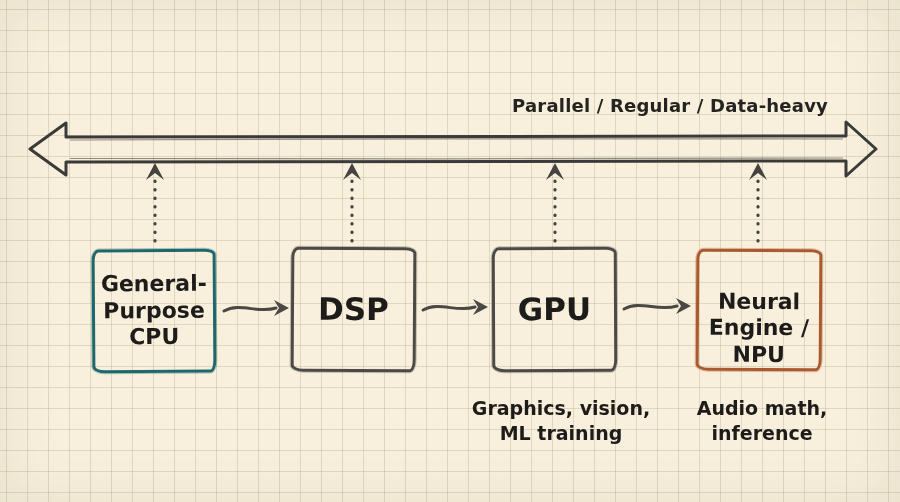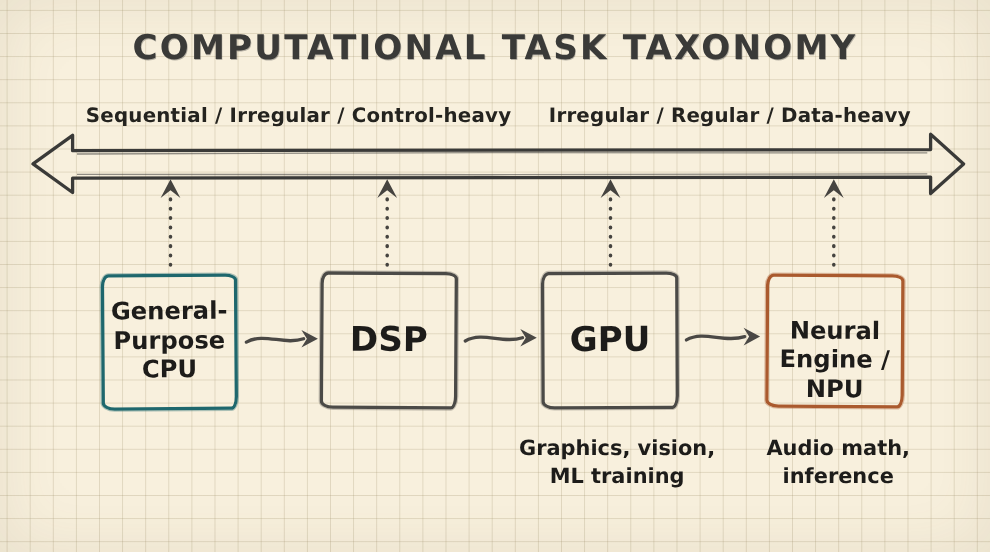--- a/index.html
+++ b/index.html
@@ -111,24 +111,22 @@
   .caption.cpu { left: 37px; }
   .caption.dsp { left: 235px; }
   .caption.gpu { left: 441px; }
   .caption.npu { left: 642px; }
 </style>
 </head>
 <body>
 
 <div class="stage">
 
-  <div class="title">COMPUTATIONAL TASK TAXONOMY</div>
 
-  <div class="spectrum-label left">Sequential / Irregular / Control-heavy</div>
-  <div class="spectrum-label right">Irregular / Regular / Data-heavy</div>
+  <div class="spectrum-label right">Parallel / Regular / Data-heavy</div>
 
   <svg class="overlay" width="900" height="502" viewBox="0 0 900 502">
 
     <polygon points="30,149 66,123 66,137 846,136 846,122 876,149 846,176 846,161 66,162 66,175" fill="none" stroke="#3a3a38" stroke-width="3" stroke-linejoin="round"></polygon>
 
     <path d="M 70,140 C 300,139 620,138 843,139" fill="none" stroke="#3a3a38" stroke-width="1.2" opacity="0.55"></path>
     <path d="M 70,158.5 C 300,159.5 620,158.5 843,158" fill="none" stroke="#3a3a38" stroke-width="1.2" opacity="0.55"></path>
 
     <g>
       <path d="M 155,181 L 155,242" fill="none" stroke="#45433f" stroke-width="3.2" stroke-linecap="round" stroke-dasharray="0.5 8"></path>

